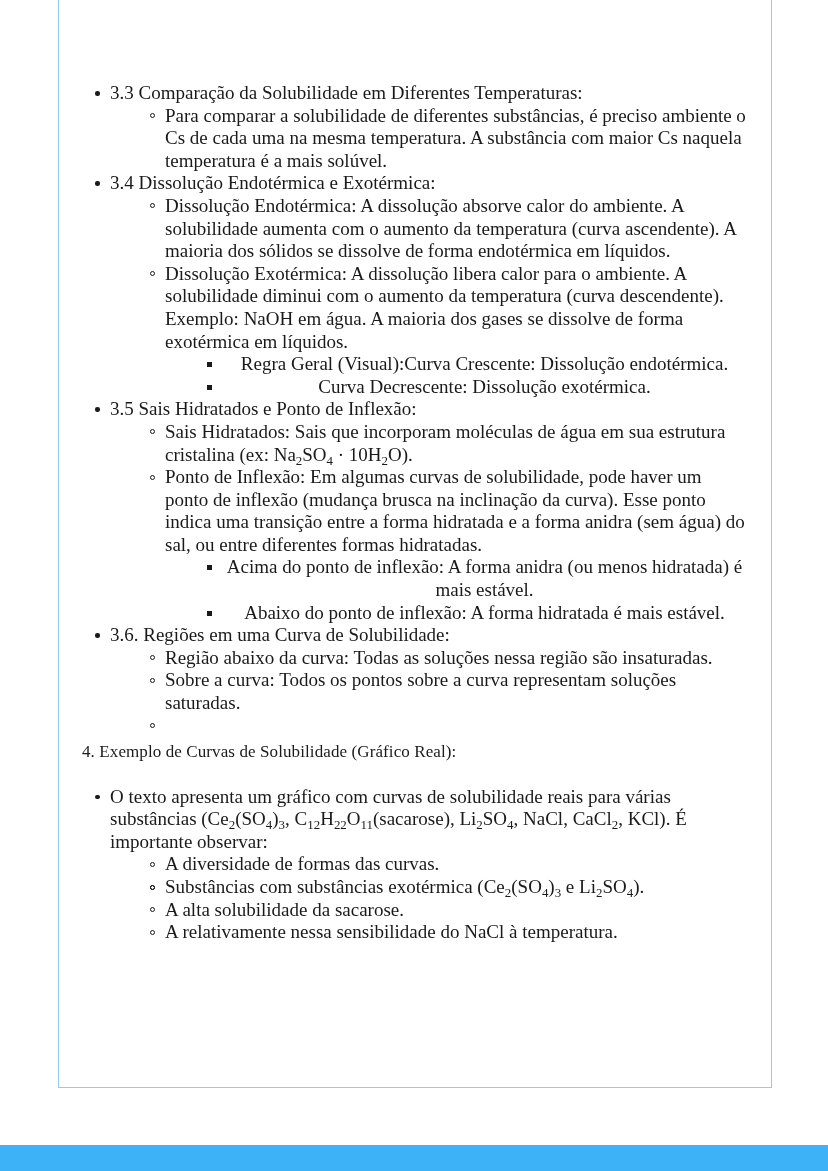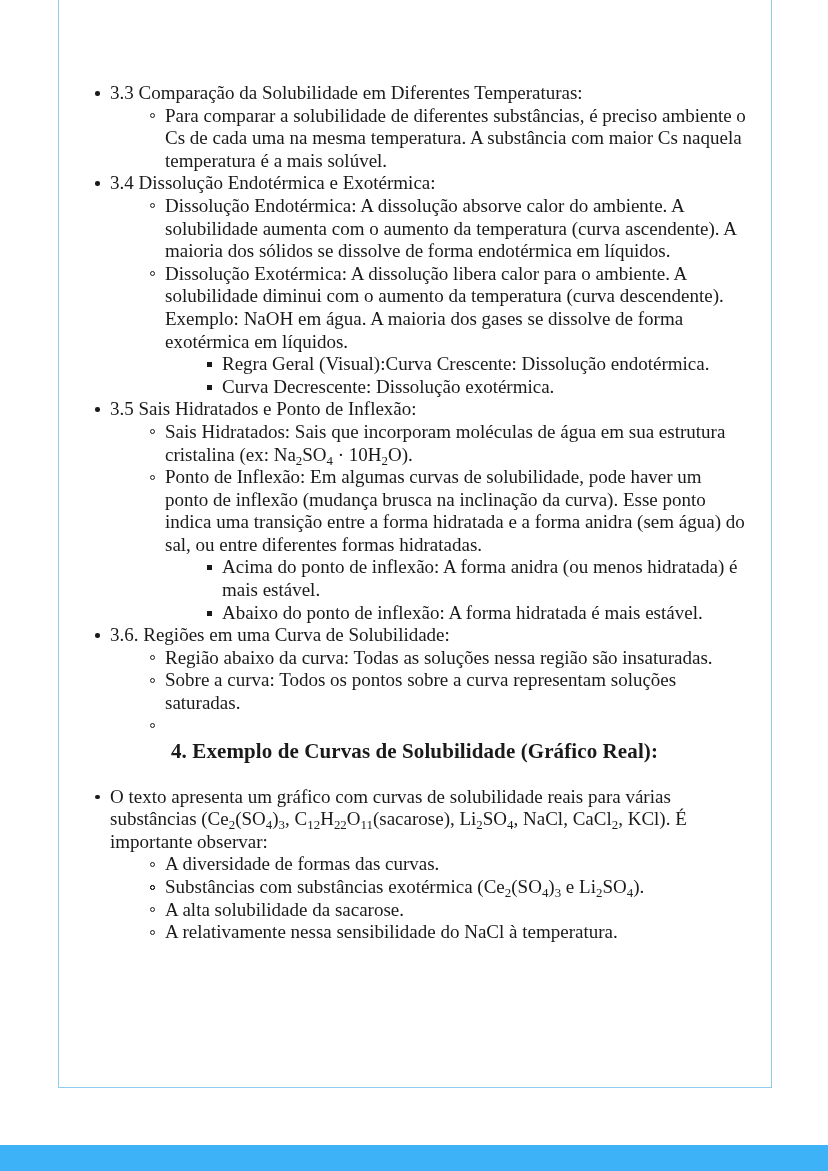--- a/index.html
+++ b/index.html
@@ -91,39 +91,39 @@
     box-sizing: border-box;
     background: transparent;
   }
 
   
   ul.lvl3 {
     margin-left: 30px;
   }
   ul.lvl3 > li {
     padding-left: 27px;
+    text-align: center;
   }
   ul.lvl3 > li > .bullet {
     position: absolute;
     left: 12px;
     top: 9px;
     width: 5px;
     height: 5px;
     background: #1a1a1a;
   }
 
   .txt { display: inline; }
 
   h2.section-heading {
-    font-size: 21px;
-    font-weight: bold;
+    font-size: 17px;
+    font-weight: normal;
     margin: 26px 0 24px 0;
     line-height: 21px;
     letter-spacing: 0.1px;
-    text-align: center;
   }
 
   sub {
     font-size: 0.68em;
     line-height: 0;
     vertical-align: -0.28em;
   }
 </style>
 </head>
 <body>

